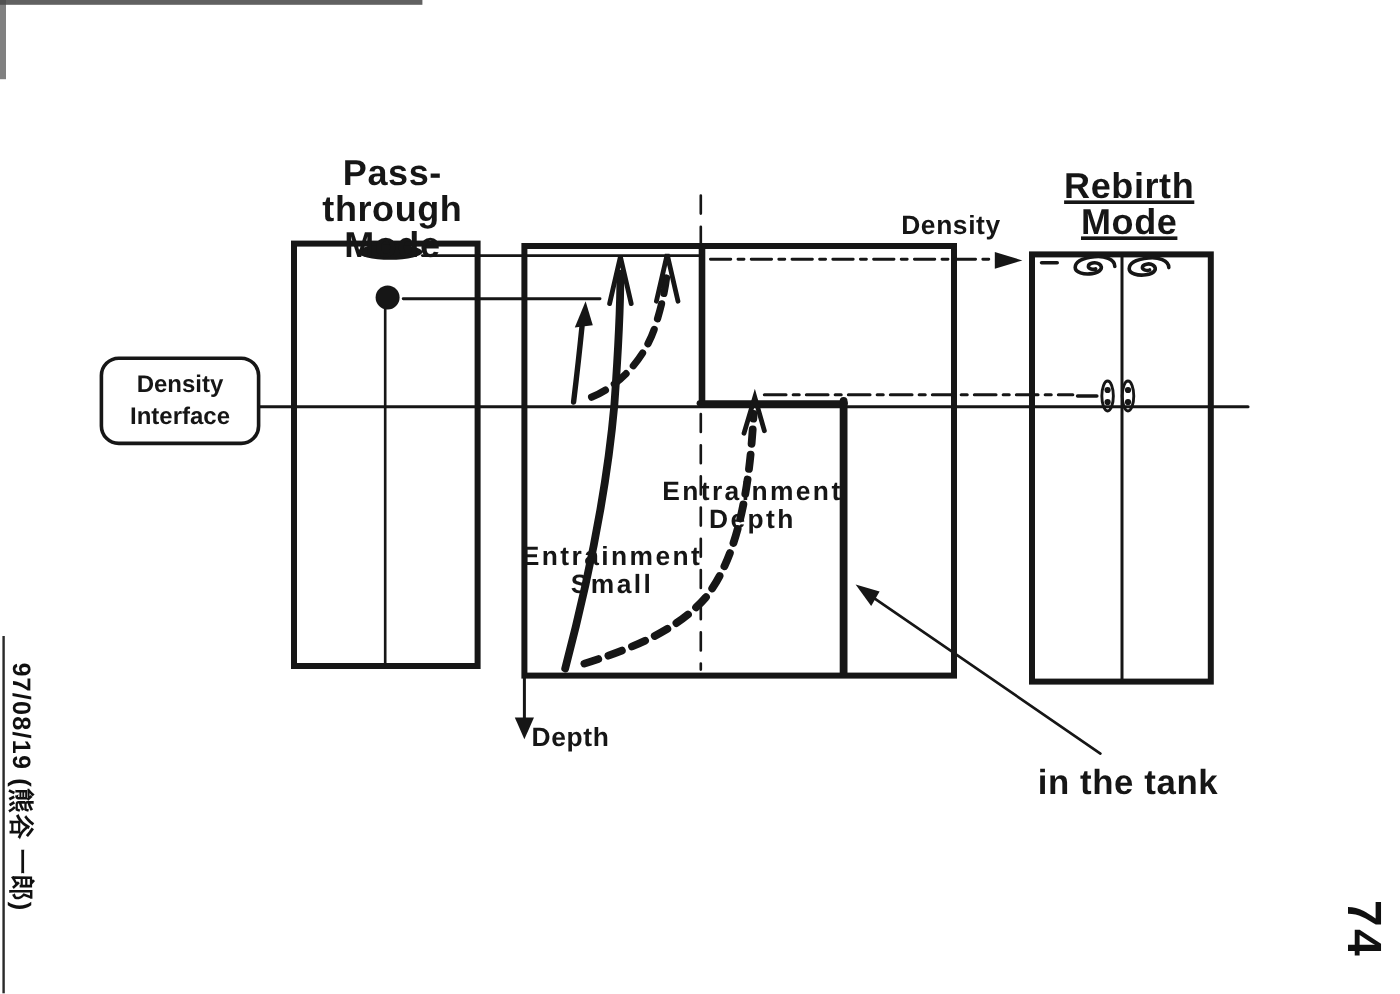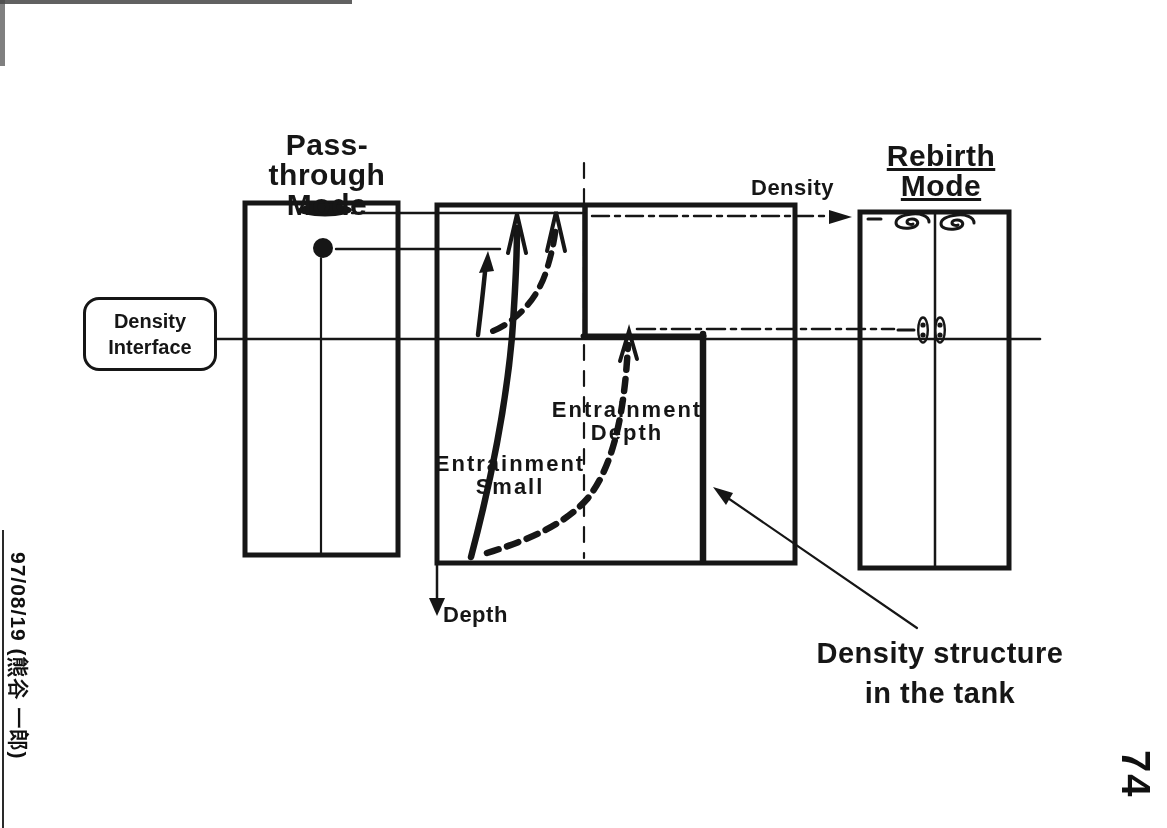--- a/index.html
+++ b/index.html
@@ -147,19 +147,18 @@
   <div>Entrainment</div>
   <div>Small</div>
 </div>
 
 <div class="lbl center entrain" style="left:547px;top:398px;width:160px;">
   <div>Entrainment</div>
   <div>Depth</div>
 </div>
 
 <div class="lbl center caption" style="left:780px;top:633px;width:320px;">
-  <div>Density structure</div>
   <div>in the tank</div>
 </div>
 
 <div class="handwriting date-note">97/08/19 (熊谷 一郎)</div>
 
 <div class="handwriting page-num">74</div>
 
 </body></html>

